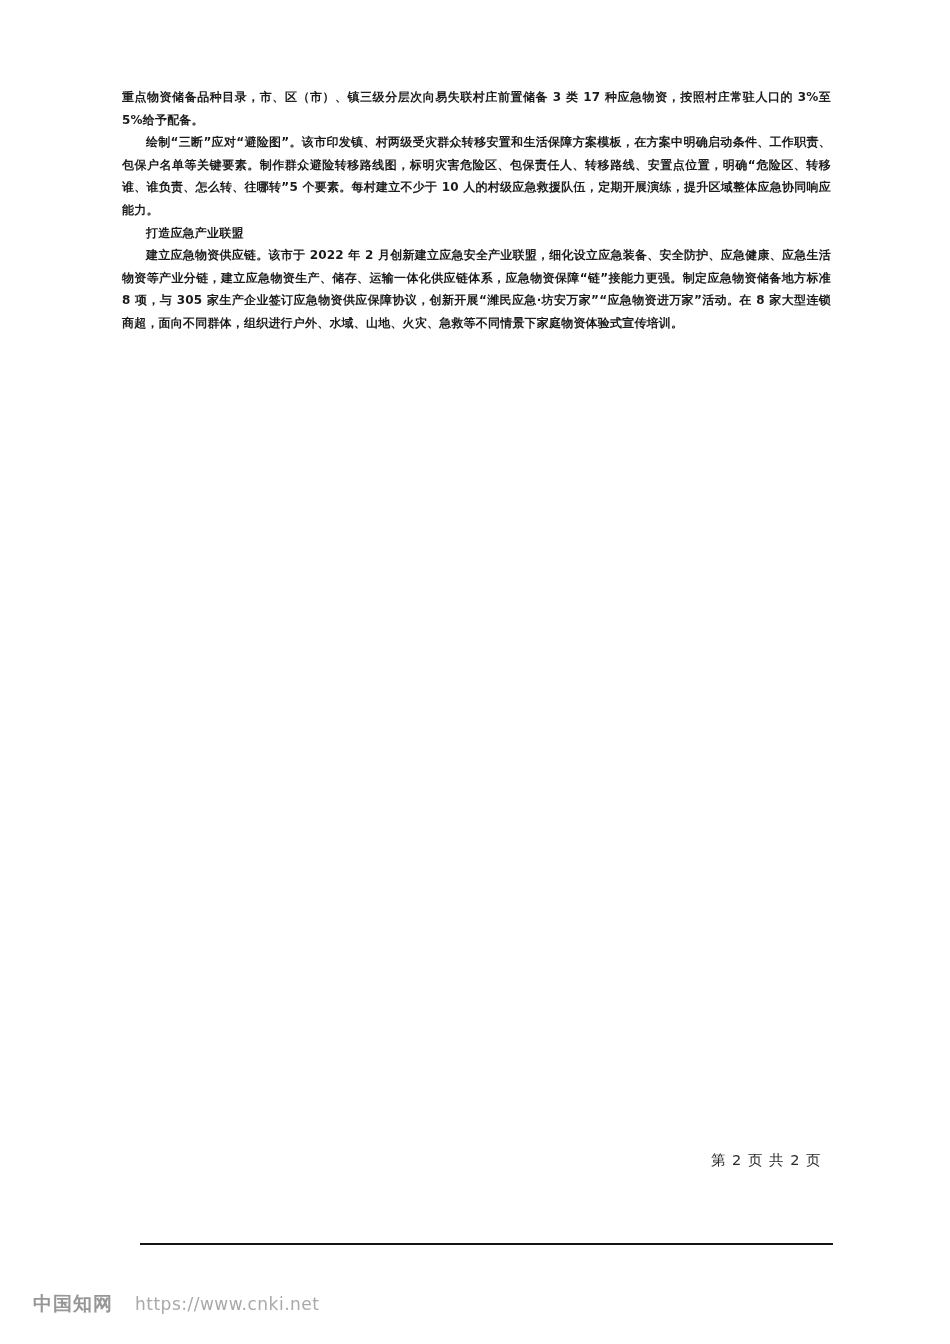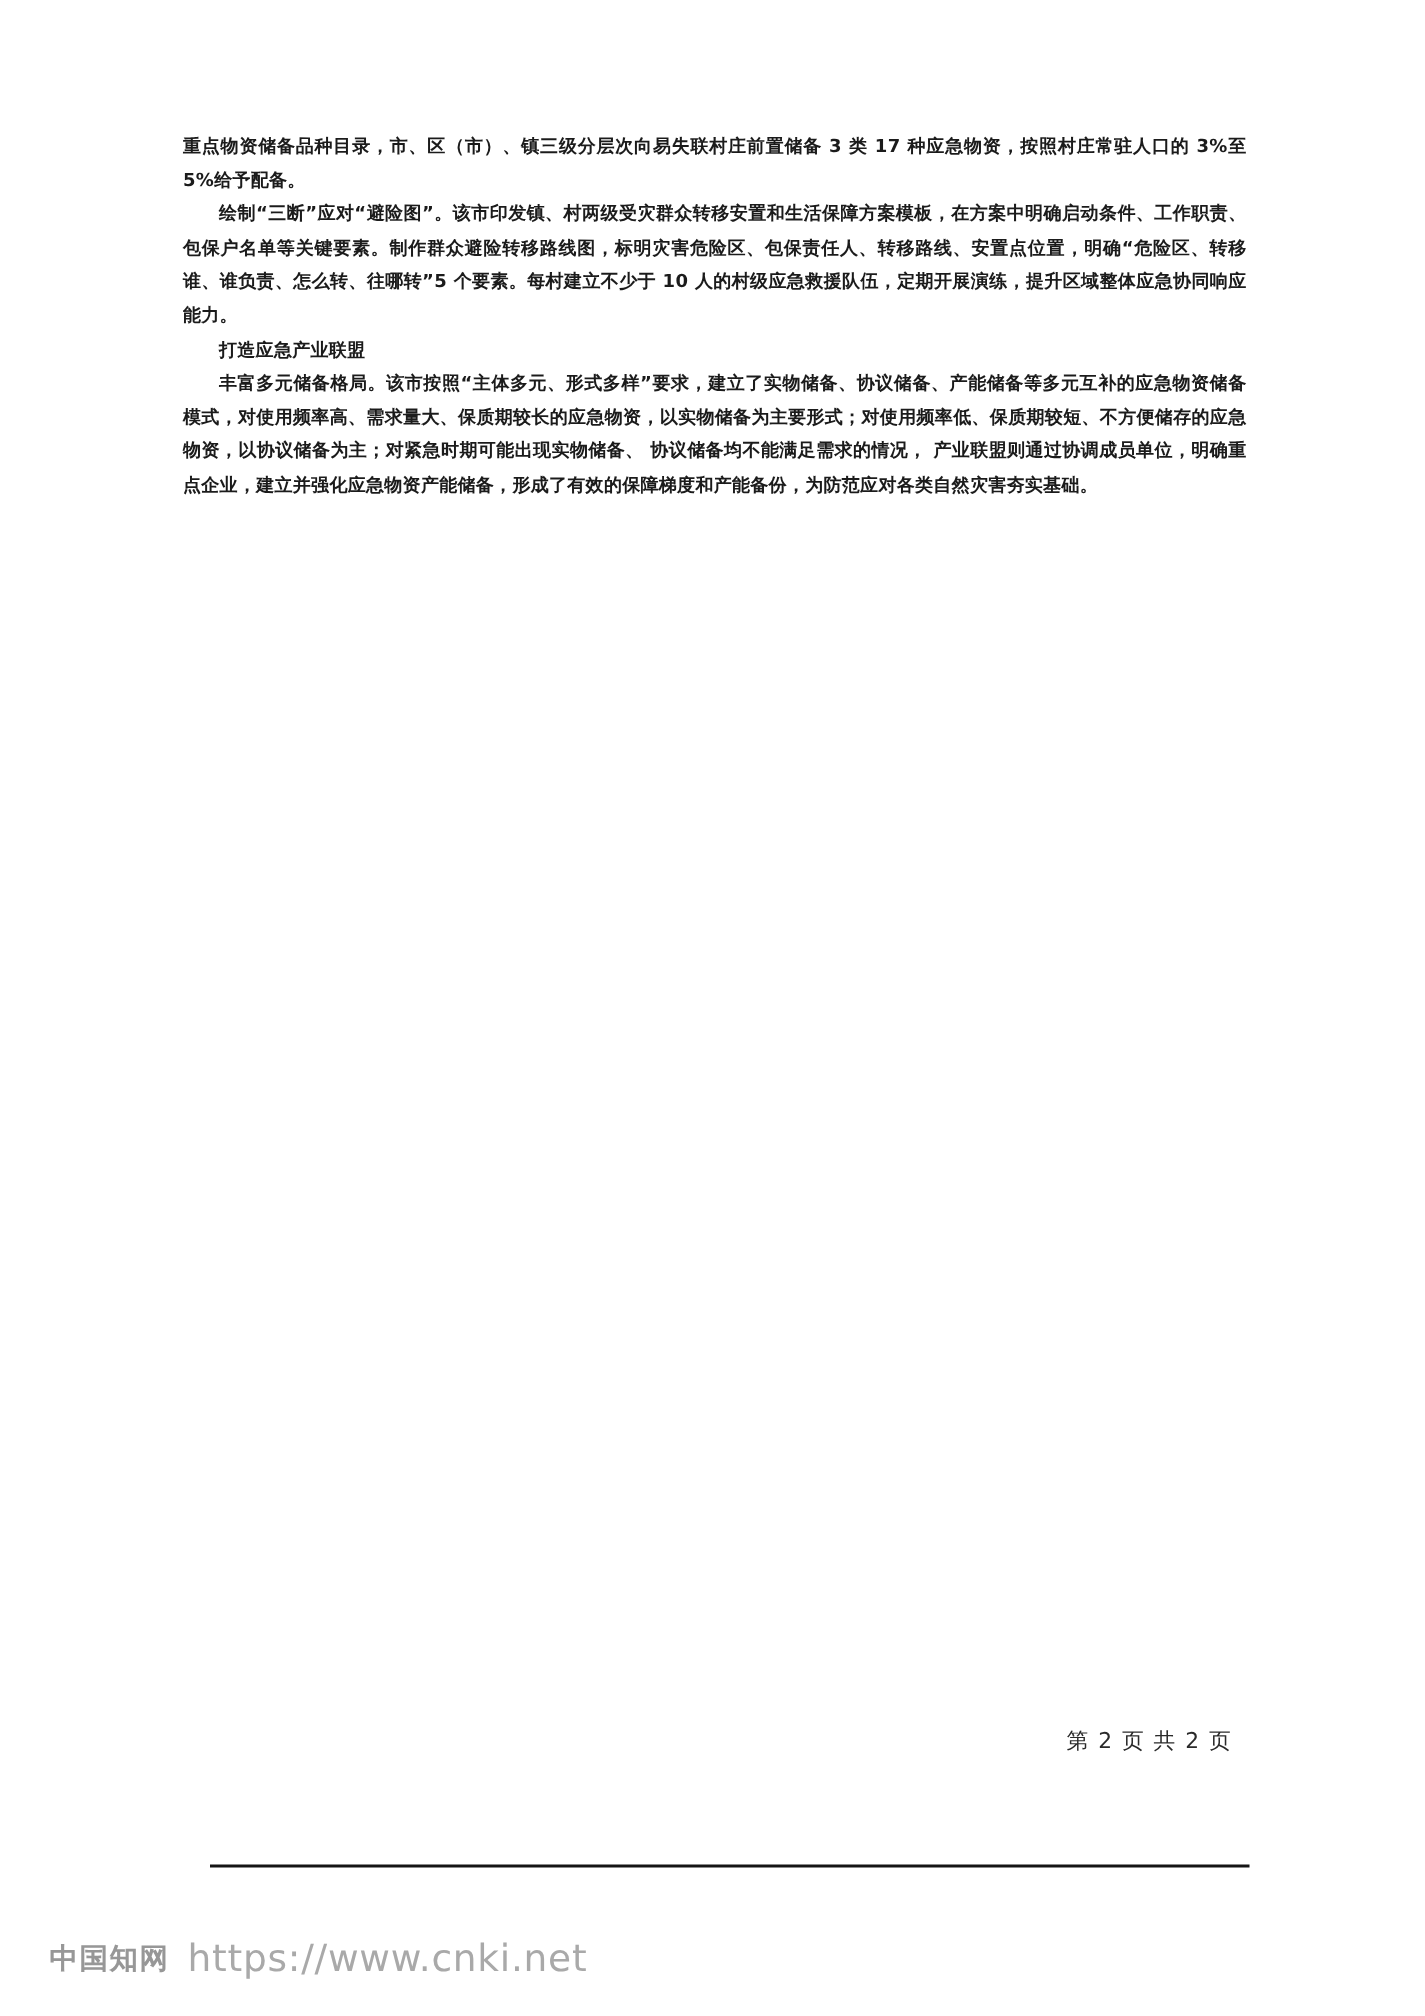--- a/index.html
+++ b/index.html
@@ -62,37 +62,37 @@
     display: flex;
     align-items: center;
   }
   .watermark .brand {
     font-size: 19px;
     color: #979797;
     font-weight: 600;
     letter-spacing: 1px;
   }
   .watermark .url {
-    font-size: 25px;
+    font-size: 17px;
     color: #a9a9a9;
     font-weight: 400;
-    margin-left: 12px;
+    margin-left: 22px;
     letter-spacing: 0.5px;
   }
 </style>
 </head>
 <body>
 
 <div class="page">
 
   <div class="text-block">
     <p class="para no-indent">重点物资储备品种目录，市、区（市）、镇三级分层次向易失联村庄前置储备 3 类 17 种应急物资，按照村庄常驻人口的 3%至 5%给予配备。</p>
     <p class="para">绘制“三断”应对“避险图”。该市印发镇、村两级受灾群众转移安置和生活保障方案模板，在方案中明确启动条件、工作职责、包保户名单等关键要素。制作群众避险转移路线图，标明灾害危险区、包保责任人、转移路线、安置点位置，明确“危险区、转移谁、谁负责、怎么转、往哪转”5 个要素。每村建立不少于 10 人的村级应急救援队伍，定期开展演练，提升区域整体应急协同响应能力。</p>
     <p class="para">打造应急产业联盟</p>
-    <p class="para">丰富多元储备格局。该市按照“主体多元、形式多样”要求，建立了实物储备、协议储备、产能储备等多元互补的应急物资储备模式，对使用频率高、需求量大、保质期较长的应急物资，以实物储备为主要形式；对使用频率低、保质期较短、不方便储存的应急物资，以协议储备为主；对紧急时期可能出现实物储备、 协议储备均不能满足需求的情况， 产业联盟则通过协调成员单位，明确重点企业，建立并强化应急物资产能储备，形成了有效的保障梯度和产能备份，为防范应对各类自然灾害夯实基础。</p>
+    <p class="para">建立应急物资供应链。该市于 2022 年 2 月创新建立应急安全产业联盟，细化设立应急装备、安全防护、应急健康、应急生活物资等产业分链，建立应急物资生产、储存、运输一体化供应链体系，应急物资保障“链”接能力更强。制定应急物资储备地方标准 8 项，与 305 家生产企业签订应急物资供应保障协议，创新开展“潍民应急·坊安万家”“应急物资进万家”活动。在 8 家大型连锁商超，面向不同群体，组织进行户外、水域、山地、火灾、急救等不同情景下家庭物资体验式宣传培训。</p>
   </div>
 
   <div class="page-number">第 2 页 共 2 页</div>
 
   <div class="divider"></div>
 
   <div class="watermark">
     <span class="brand">中国知网</span>
     <span class="url">https://www.cnki.net</span>
   </div>

